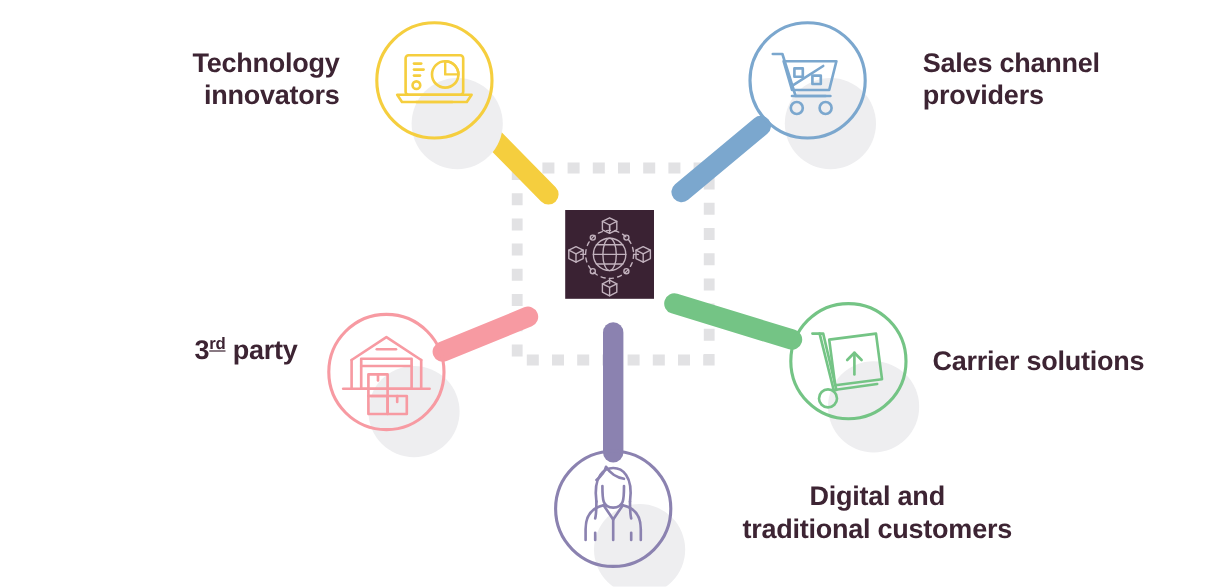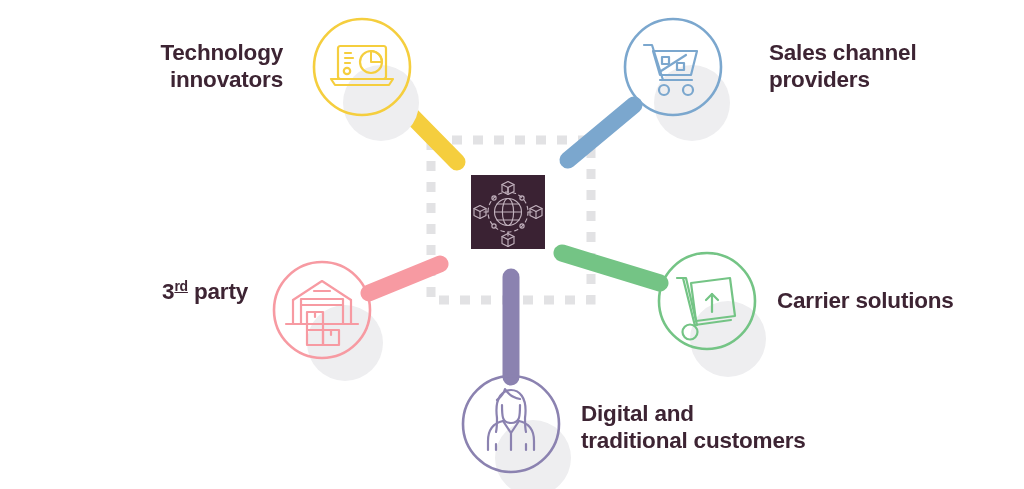--- a/index.html
+++ b/index.html
@@ -40,21 +40,21 @@
     font-size: 0.62em;
     vertical-align: super;
     line-height: 0;
     text-decoration: underline;
   }
   
   #label-technology       { left: 55px;  top: 39px;  width: 228px; }
   #label-sales            { left: 741px; top: 39px;  width: 280px; margin-left: 28px; }
   #label-logistics        { left: 10px;  top: 278px; width: 238px; }
   #label-carrier          { left: 777px; top: 287px; width: 260px; }
-  #label-customers        { left: 581px; top: 400px; width: 300px; }
+  #label-customers        { left: 581px; top: 400px; width: 300px; text-align: center; }
 </style>
 </head>
 <body>
 
 <div id="canvas">
 
   <svg id="diagram-svg" viewBox="0 0 1024 489">
 
     <rect x="431" y="140" width="160" height="160" fill="none" stroke="#E2E2E4" stroke-width="9" stroke-dasharray="10 11"></rect>
 

